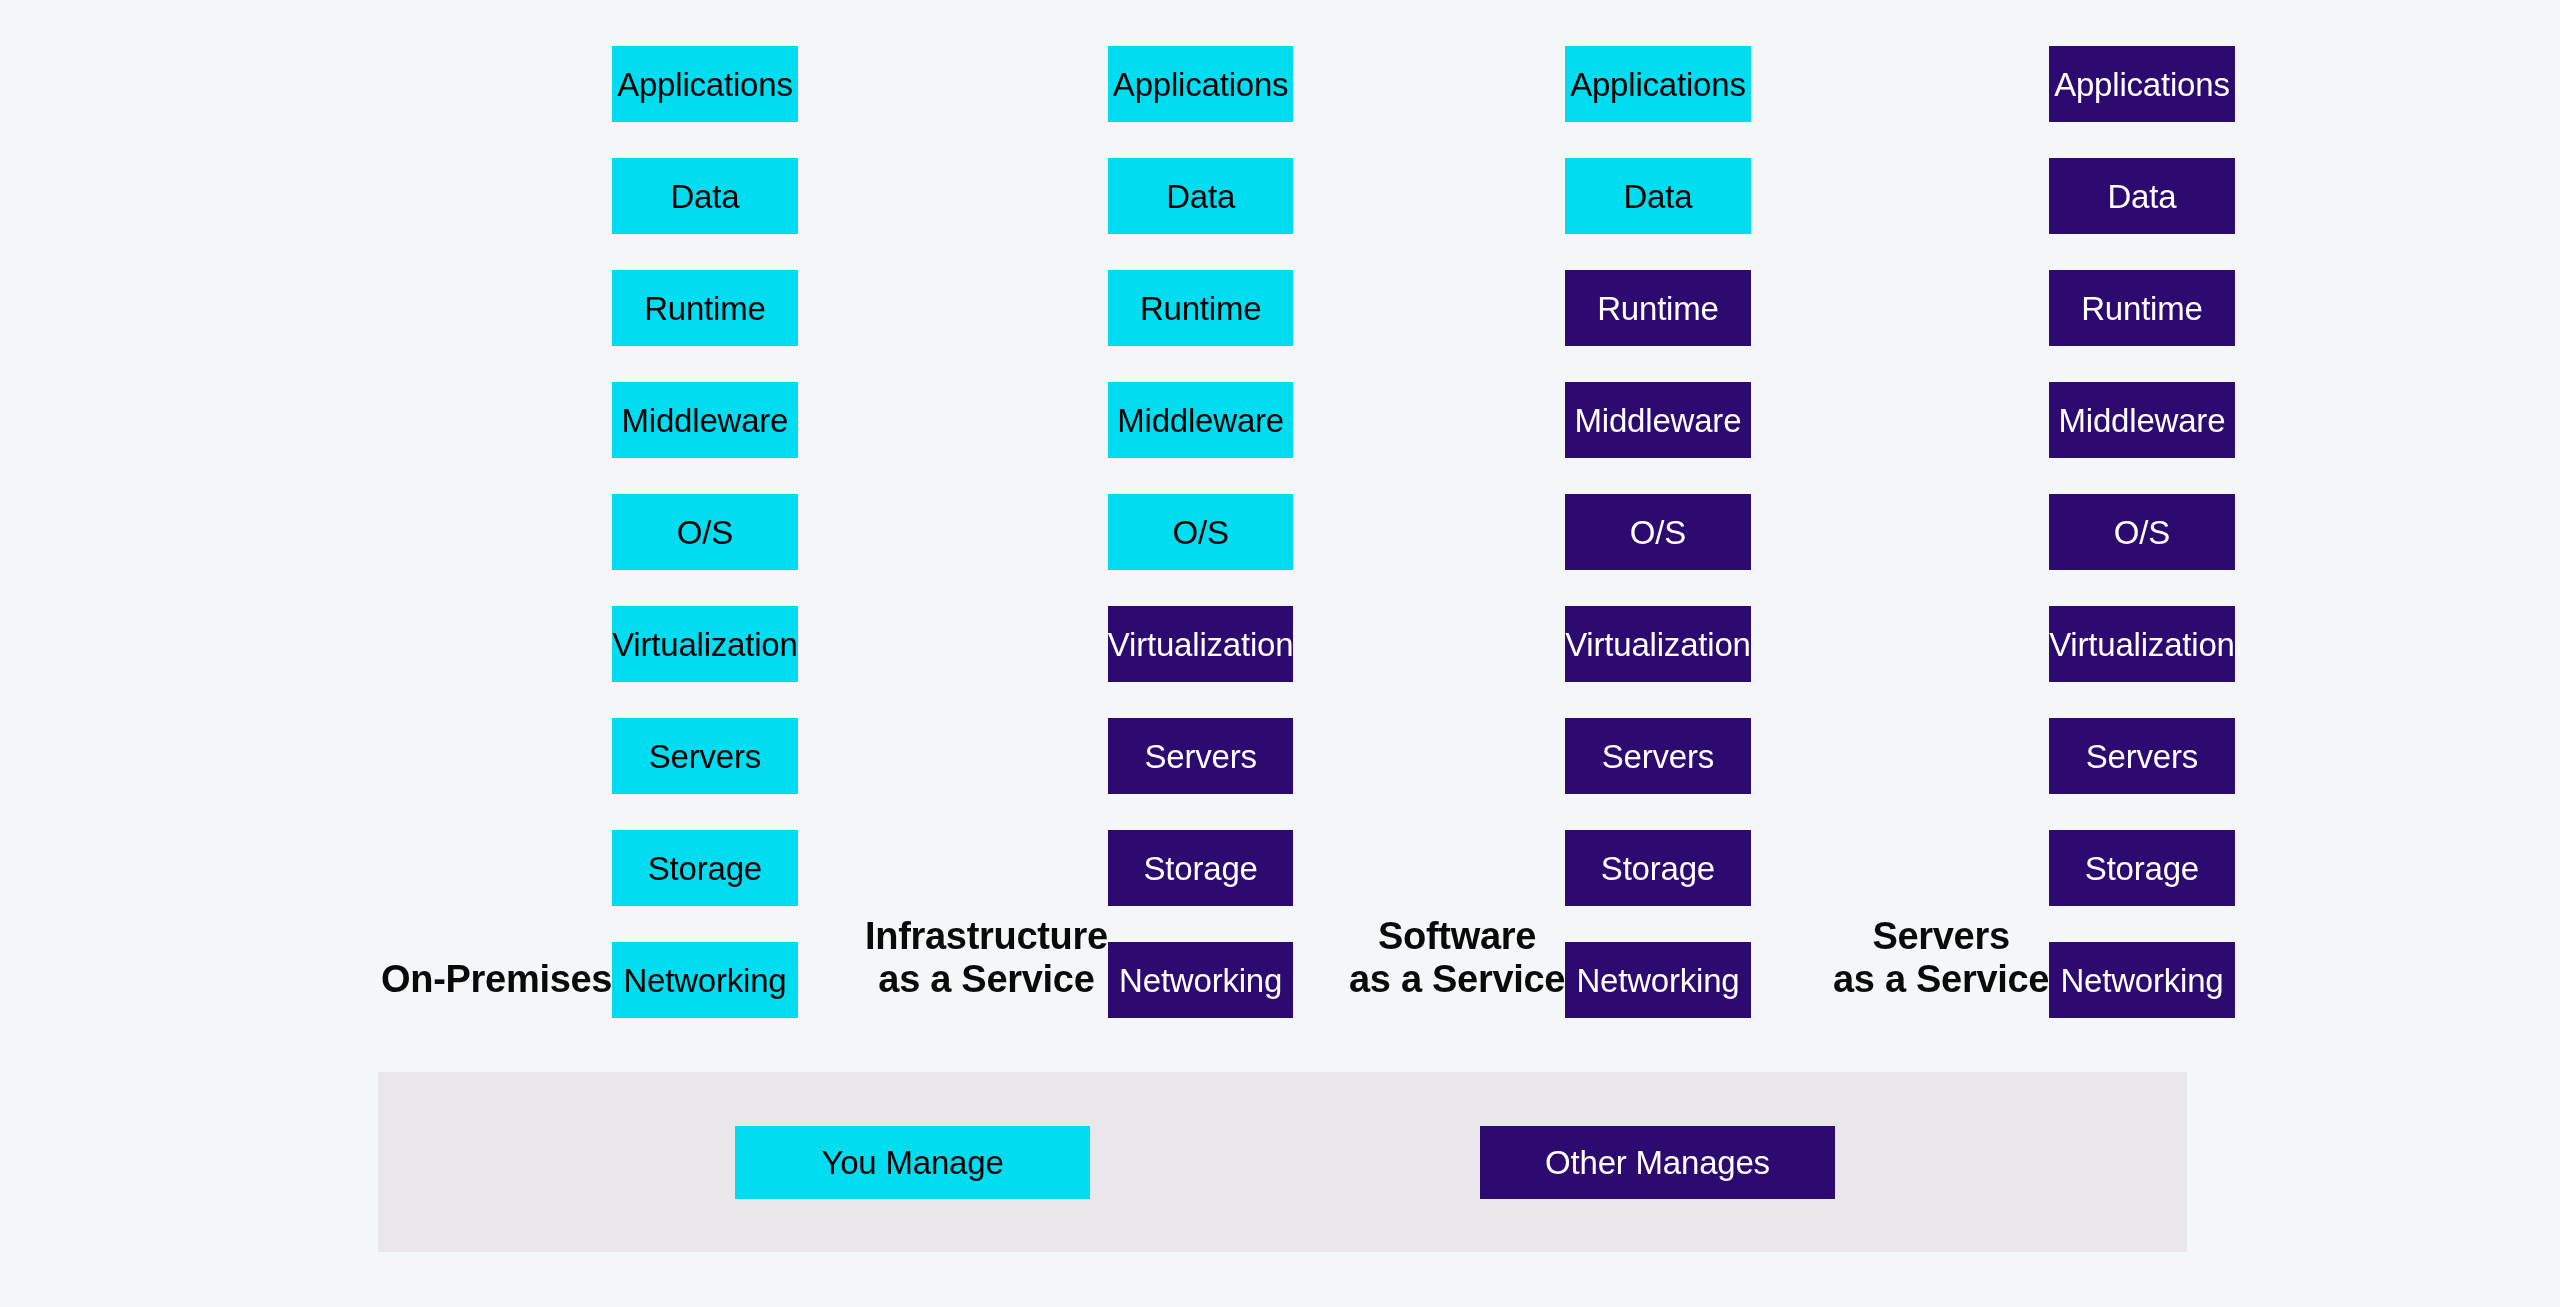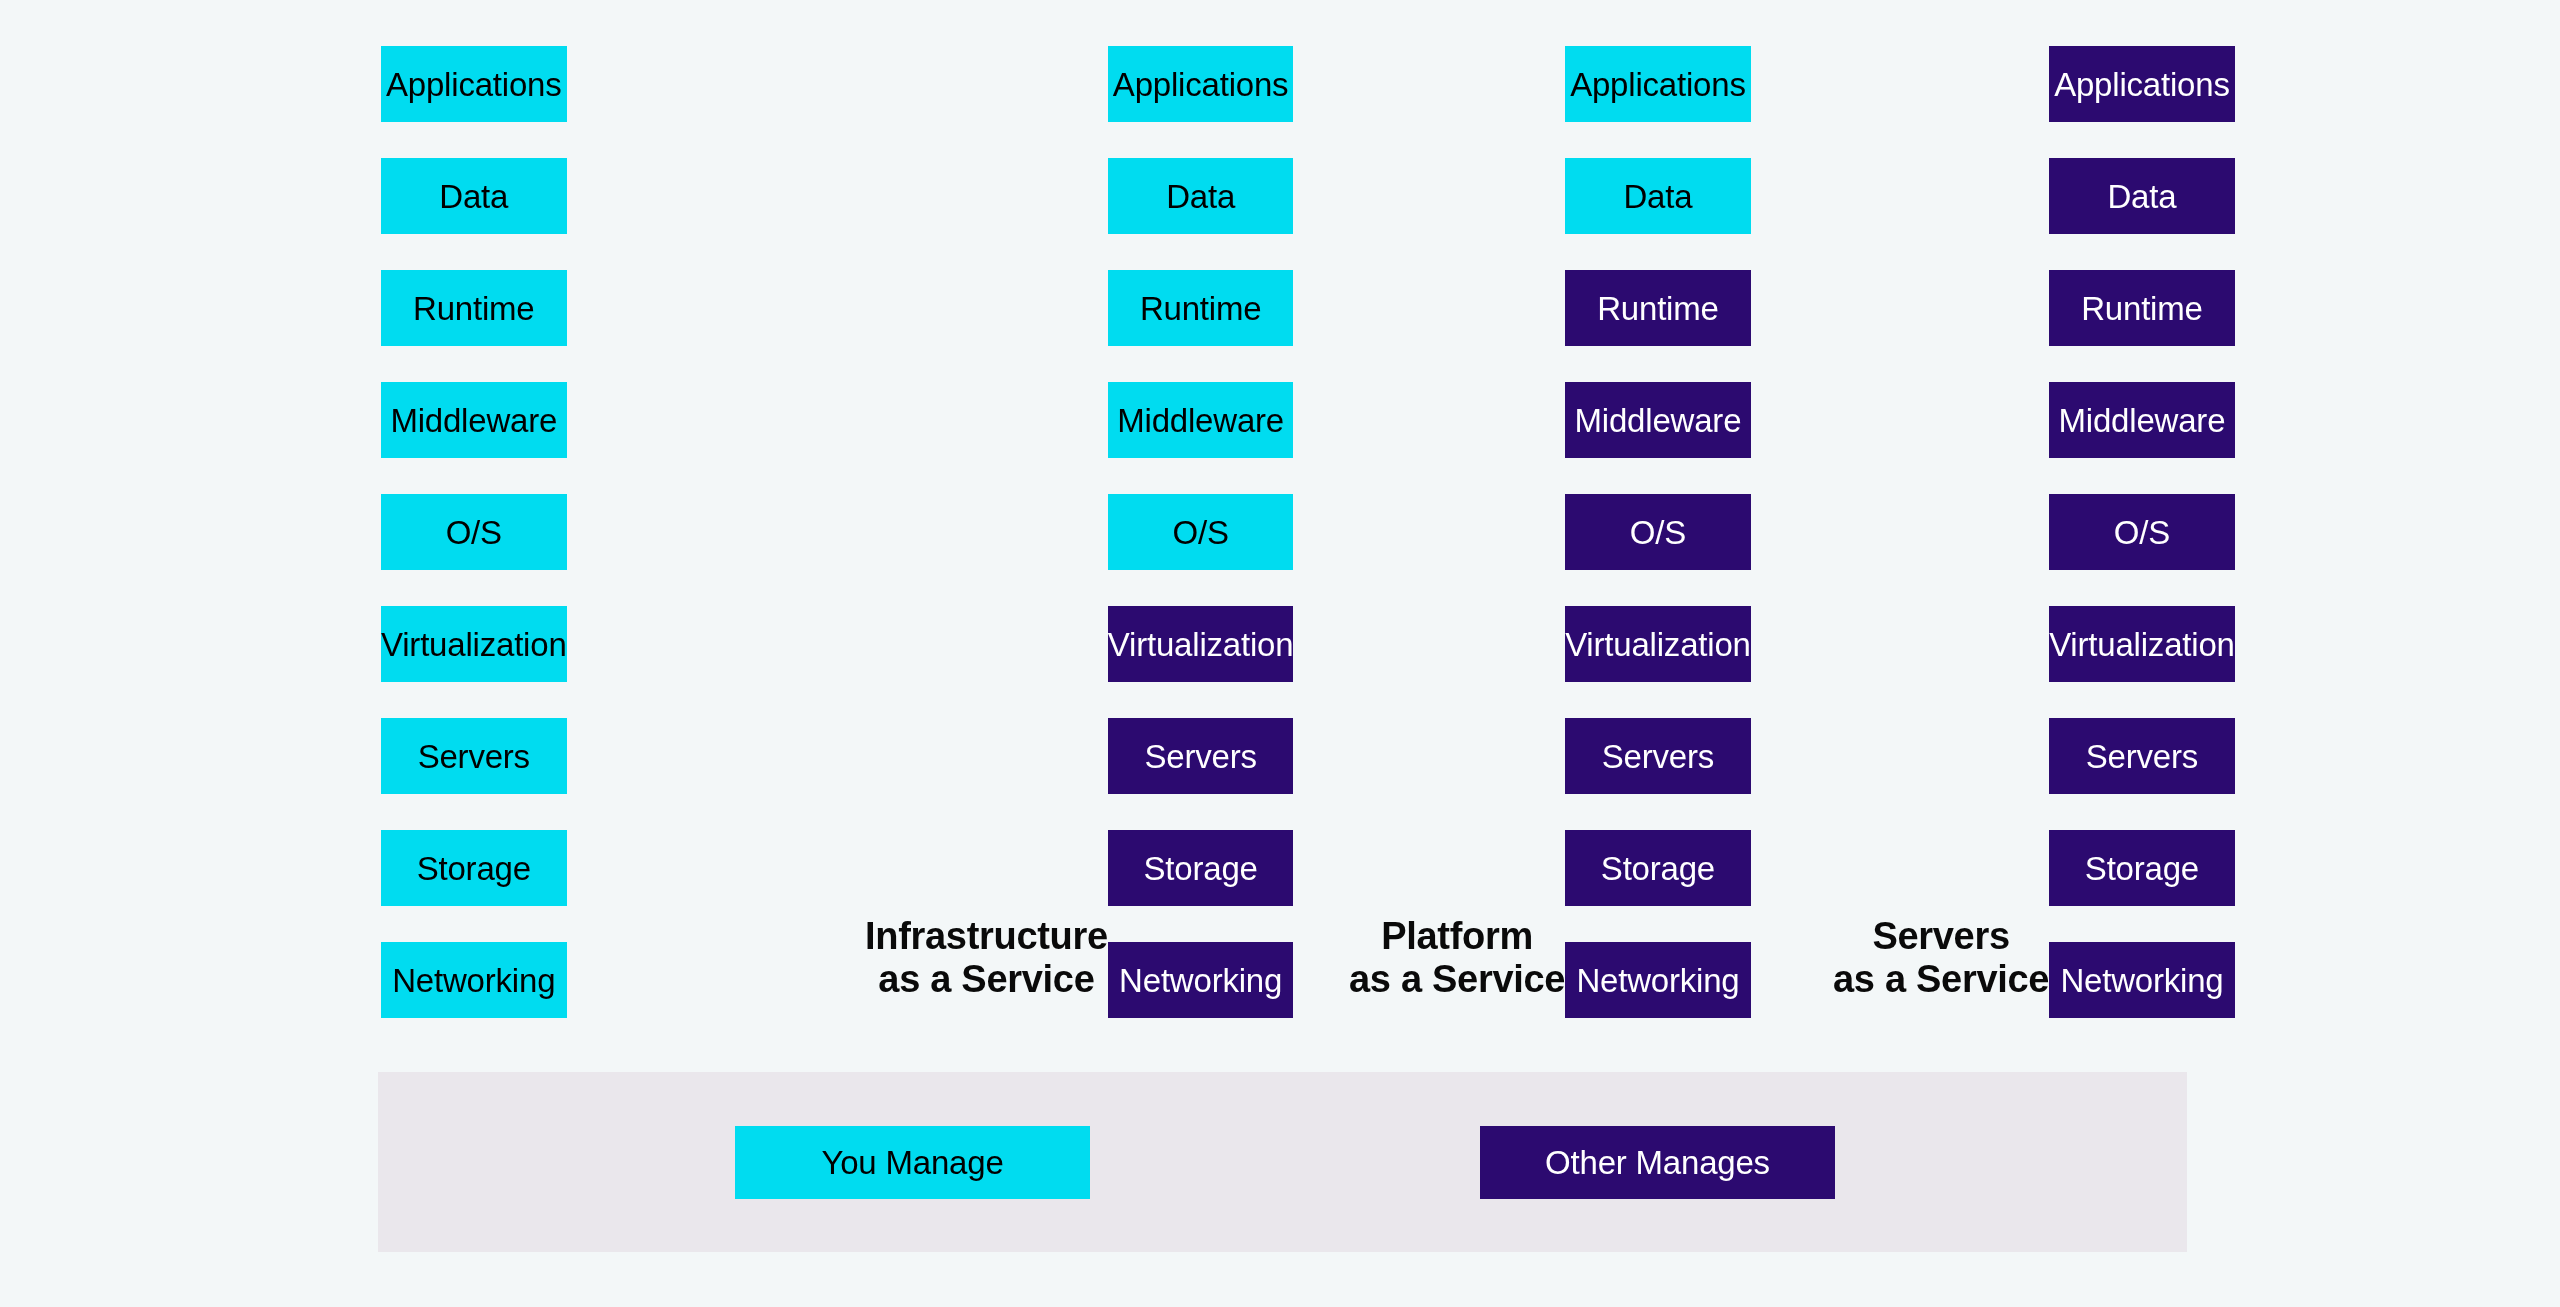--- a/index.html
+++ b/index.html
@@ -130,20 +130,23 @@
     color: #ffffff;
   }
 </style>
 </head>
 <body>
 
 <div id="diagram">
 
   <div class="columns">
       <div class="column">
+        <div class="col-header">
+          <div class="col-header-line">On-Premises</div>
+        </div>
         <div class="stack">
           <div class="layer you">Applications</div>
           <div class="layer you">Data</div>
           <div class="layer you">Runtime</div>
           <div class="layer you">Middleware</div>
           <div class="layer you">O/S</div>
           <div class="layer you">Virtualization</div>
           <div class="layer you">Servers</div>
           <div class="layer you">Storage</div>
           <div class="layer you">Networking</div>
@@ -161,21 +164,21 @@
           <div class="layer you">Middleware</div>
           <div class="layer you">O/S</div>
           <div class="layer other">Virtualization</div>
           <div class="layer other">Servers</div>
           <div class="layer other">Storage</div>
           <div class="layer other">Networking</div>
         </div>
       </div>
       <div class="column">
         <div class="col-header">
-          <div class="col-header-line">Platform</div>
+          <div class="col-header-line">Software</div>
           <div class="col-header-line">as a Service</div>
         </div>
         <div class="stack">
           <div class="layer you">Applications</div>
           <div class="layer you">Data</div>
           <div class="layer other">Runtime</div>
           <div class="layer other">Middleware</div>
           <div class="layer other">O/S</div>
           <div class="layer other">Virtualization</div>
           <div class="layer other">Servers</div>

